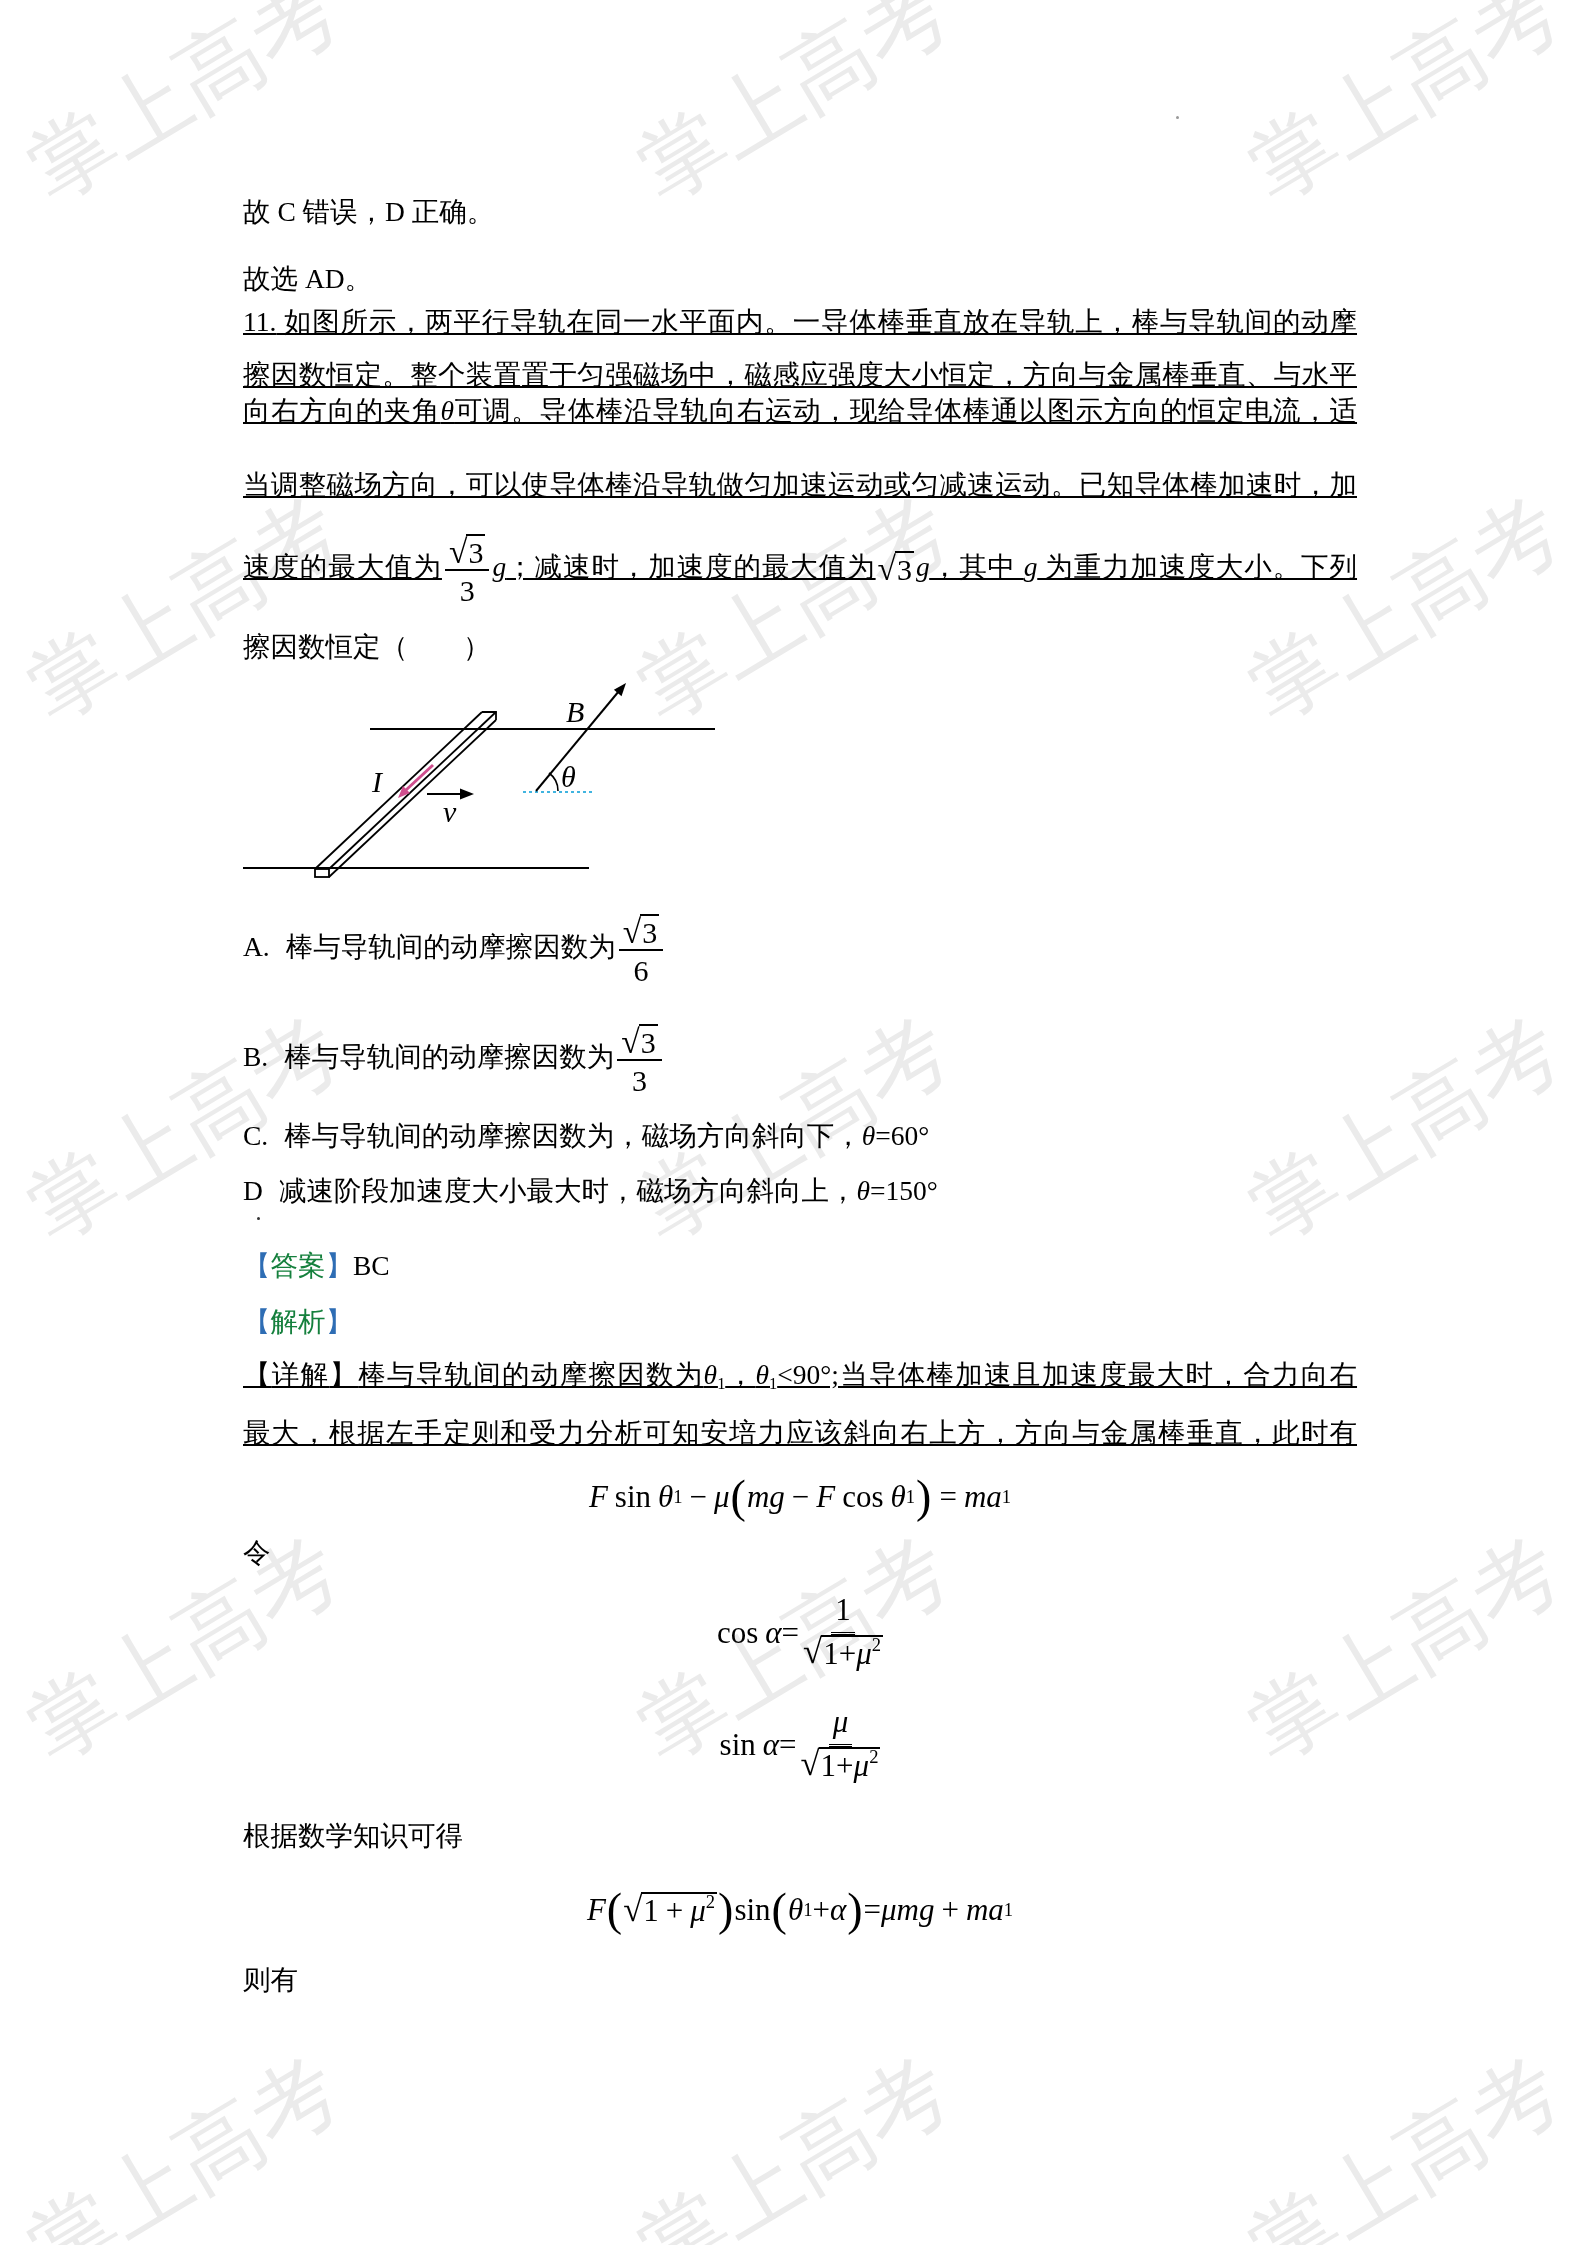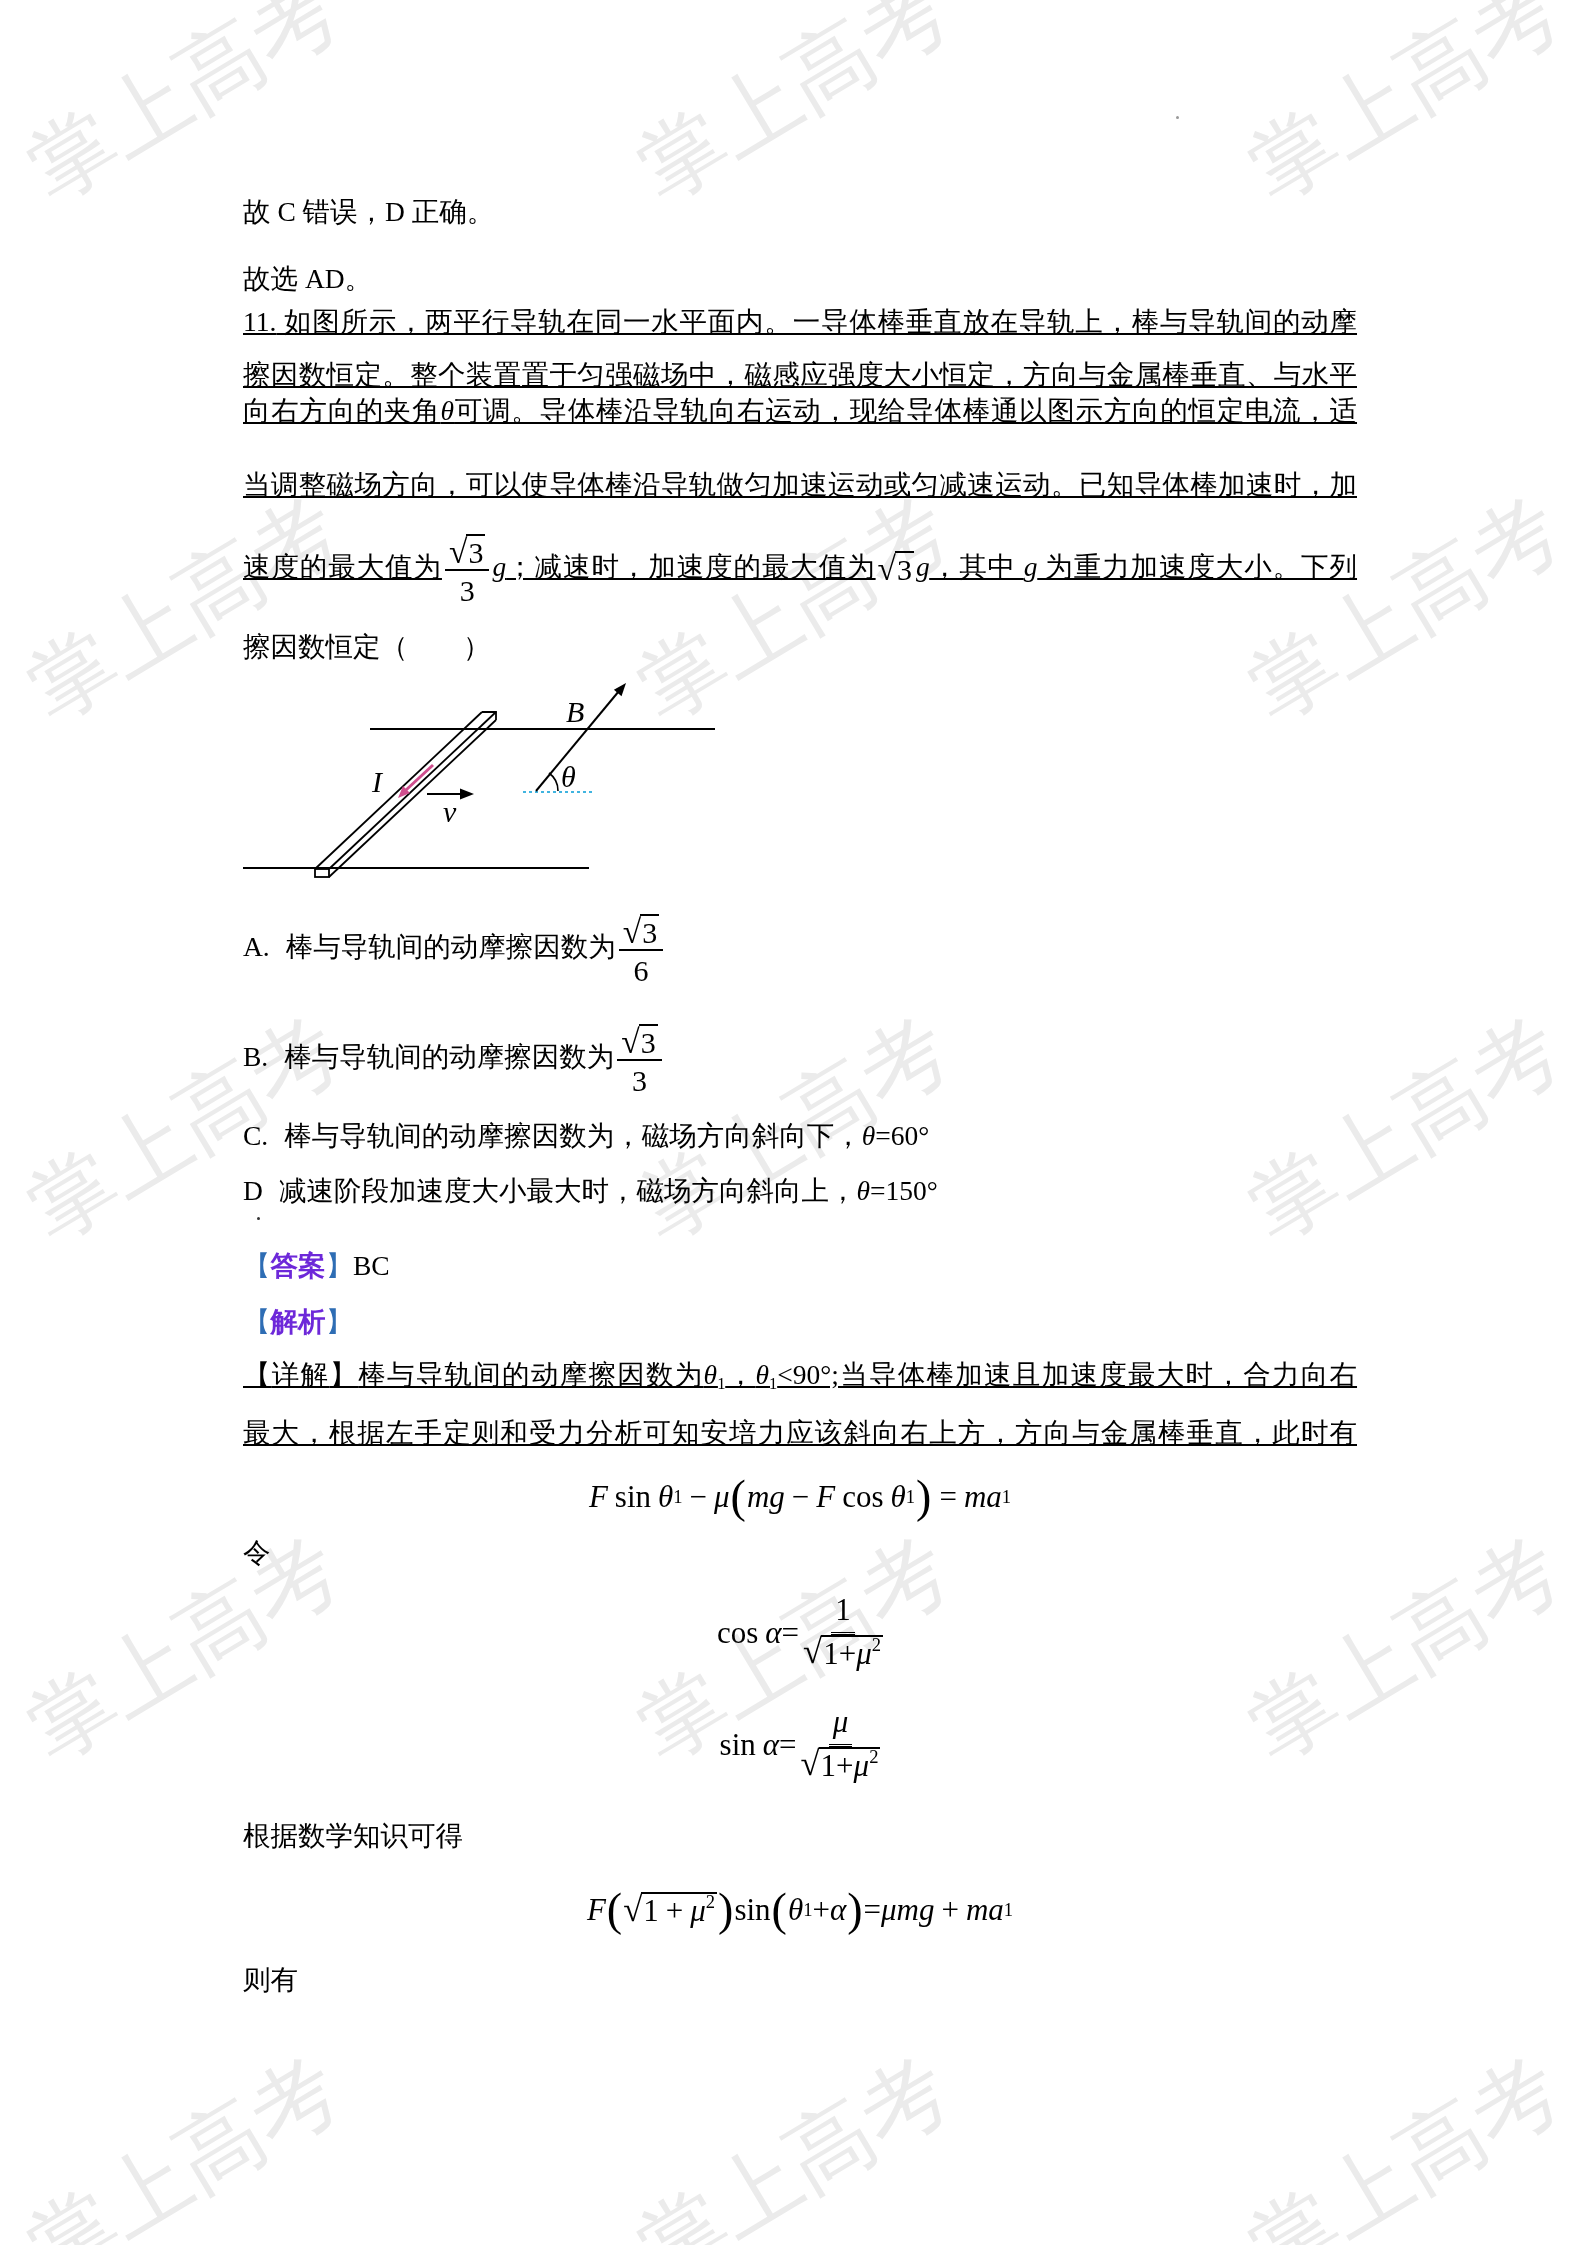--- a/index.html
+++ b/index.html
@@ -23,21 +23,21 @@
   .frac > .num { height: 40px; line-height: 40px; border-bottom: 2px solid #000; padding: 0 4px;
                  display: flex; align-items: flex-end; justify-content: center; }
   .frac > .den { height: 40px; line-height: 40px; display: flex; align-items: flex-start; justify-content: center; }
   .sqrt { display: inline-flex; align-items: flex-end; line-height: 1; }
   .sqrt .rad { font-size: 1.12em; line-height: 1; margin-right: -1px; }
   .sqrt .rc { border-top: 2px solid #000; padding: 1px 2px 0 2px; line-height: 1.05; }
   .inline-sqrt { display: inline-flex; vertical-align: -4px; font-size: 30px; margin: 0 2px; }
 
   .opt-label { display: inline-block; margin-right: 16px; font-family: "Liberation Serif", serif; }
   .br-blue { color: #2e6db4; }
-  .lbl-blue { color: #6d28d9; font-weight: bold; }
+  .lbl-blue { color: #15803d; }
 
   .eq { position: absolute; left: 243px; width: 1114px; display: flex; justify-content: center;
         align-items: center; font-family: "Liberation Serif", serif; font-size: 31px; white-space: nowrap; z-index: 1; }
   .eq .sp { margin-left: 7px; }
   .eq .op { margin: 0 7px; }
   .eq .bigp { font-size: 46px; line-height: 1; margin: 0 1px; }
   .eq .frac { margin: 0 0 0 4px; font-size: 31px; }
   .eq .frac > .num { border-bottom: 3px double #000; height: 44px; line-height: 44px; }
   .eq .frac > .den { height: 44px; line-height: 44px; }
   .dot { position: absolute; width: 3px; height: 3px; border-radius: 50%; z-index: 1; }

